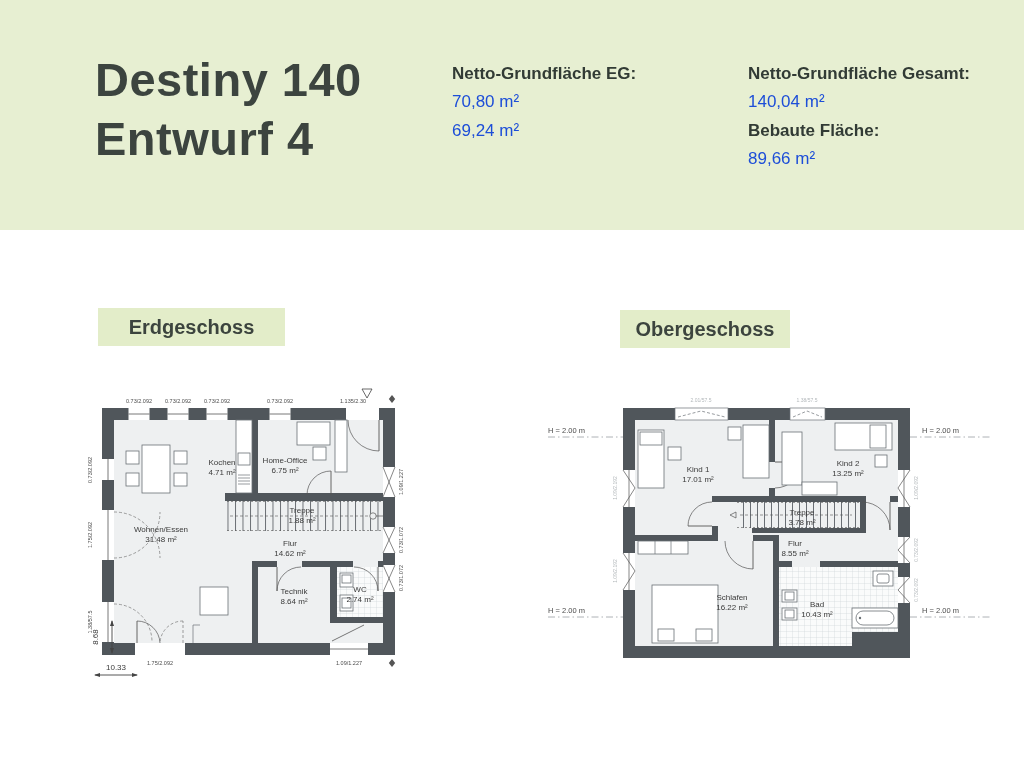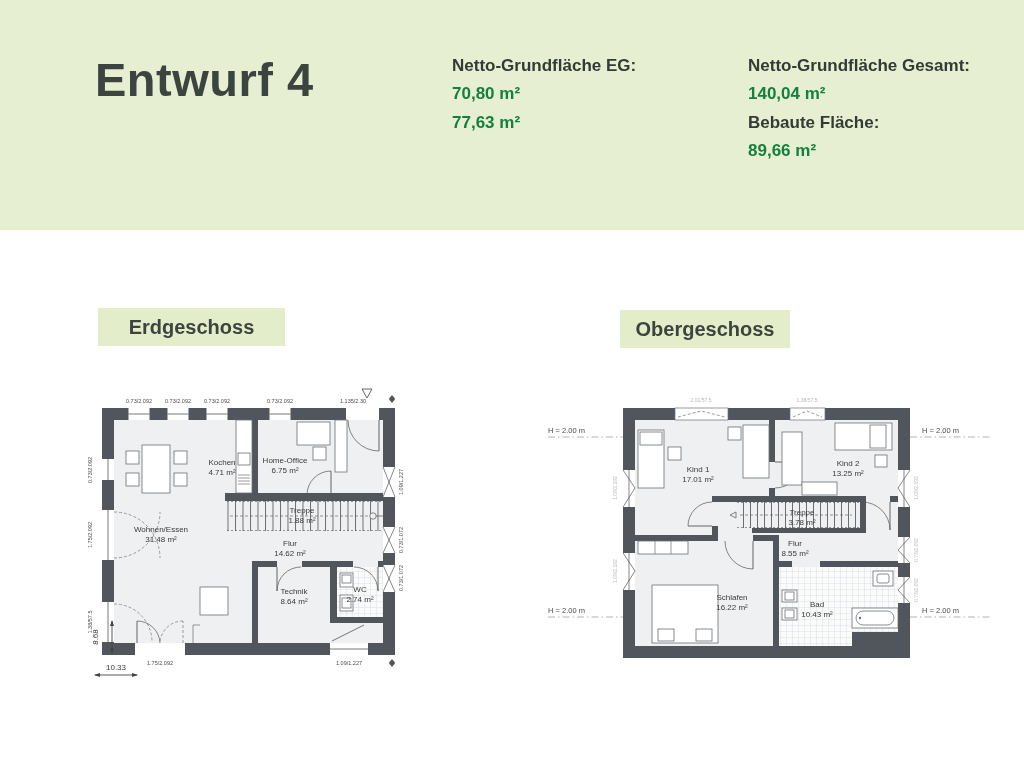--- a/index.html
+++ b/index.html
@@ -4,47 +4,48 @@
 <style>
   html,body{margin:0;padding:0;background:#fff;}
   .page{position:relative;width:1024px;height:768px;overflow:hidden;background:#fff;
         font-family:"Liberation Sans",sans-serif;}
   .header{position:absolute;left:0;top:0;width:1024px;height:230px;background:#e7efd2;}
   .title{position:absolute;left:95px;top:50px;font-size:47px;line-height:59px;font-weight:600;
          color:#3c443f;letter-spacing:.5px;}
   .stats-col{position:absolute;top:56px;width:290px;}
   .stats-col.c1{left:452px;}
   .stats-col.c2{left:748px;}
-  .stat-label{font-size:17px;font-weight:700;color:#323b35;line-height:20px;margin-bottom:8px;}
-  .stat-value{font-size:17px;font-weight:700;color:#15803d;line-height:20px;margin-bottom:9px;}
+  .stat-label{font-size:17px;font-weight:700;color:#323b35;line-height:20px;margin-bottom:8px;margin-top:8px;}
+  .stat-value{font-size:17px;font-weight:400;color:#1d4ed8;line-height:20px;margin-bottom:9px;}
   .floor-tag{position:absolute;background:#e3edc9;color:#3c443e;font-size:20px;font-weight:700;
              display:flex;align-items:center;justify-content:center;}
   .tag-eg{left:98px;top:308px;width:187px;height:38px;}
   .tag-og{left:620px;top:310px;width:170px;height:38px;}
   .plan{position:absolute;}
   svg text{font-family:"Liberation Sans",sans-serif;}
   .room-name,.room-area{font-size:8px;fill:#3a3a3a;}
   .dim{font-size:5.5px;fill:#4c4c4c;}
   .dim-faint{font-size:5px;fill:#b4b9bc;}
   .hmark{font-size:7.5px;fill:#4c4c4c;}
   .ovr{font-size:8px;fill:#3a3a3a;}
 </style>
 </head>
 <body>
 
 <div class="page">
 
   <div class="header">
     <div class="title">
+      <div>Destiny 140</div>
       <div>Entwurf 4</div>
     </div>
     <div class="stats-col c1">
       <div class="stat-label">Netto-Grundfläche EG:</div>
       <div class="stat-value">70,80 m²</div>
-      <div class="stat-value">77,63 m²</div>
+      <div class="stat-value">69,24 m²</div>
     </div>
     <div class="stats-col c2">
       <div class="stat-label">Netto-Grundfläche Gesamt:</div>
       <div class="stat-value">140,04 m²</div>
       <div class="stat-label">Bebaute Fläche:</div>
       <div class="stat-value">89,66 m²</div>
     </div>
   </div>
 
   <div class="floor-tag tag-eg">

